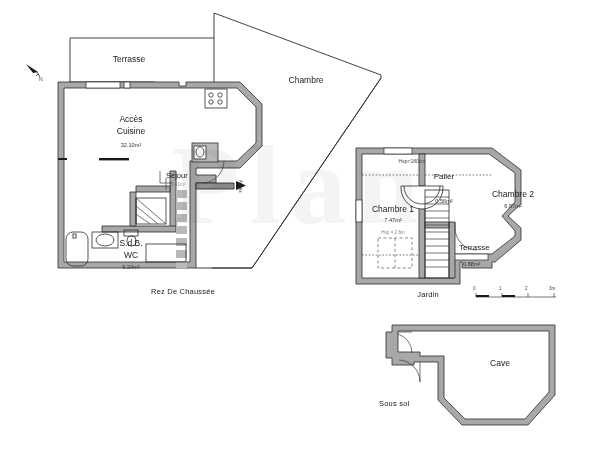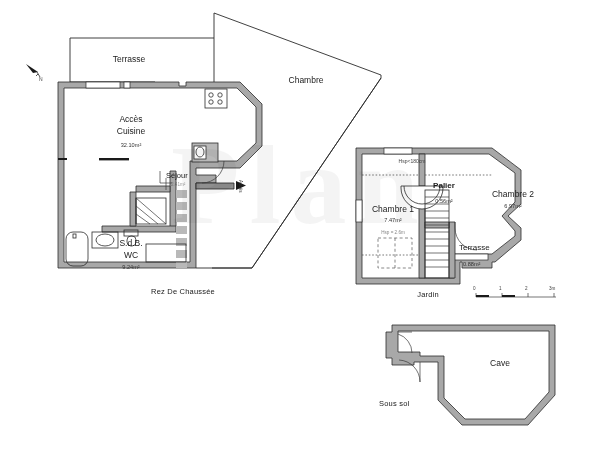--- a/index.html
+++ b/index.html
@@ -291,21 +291,21 @@
 
   <div class="lbl tiny ctr" style="left:412px;top:159px;font-size:5px;">Hsp&lt;180cm</div>
 
   <div class="lbl room-name ctr" style="left:393px;top:205px;">Chambre 1</div>
   <div class="lbl area ctr" style="left:393px;top:217px;">7.47m²</div>
   <div class="lbl tiny ctr" style="left:393px;top:230px;opacity:.65;">Hsp = 2.6m</div>
 
   <div class="lbl room-name ctr" style="left:513px;top:190px;">Chambre 2</div>
   <div class="lbl area ctr" style="left:513px;top:203px;">6.97m²</div>
 
-  <div class="lbl room-name ctr" style="left:444px;top:181px;font-size:8px;font-weight:bold;">Palier</div>
+  <div class="lbl room-name ctr" style="left:444px;top:172px;font-size:8px;">Palier</div>
   <div class="lbl area ctr" style="left:444px;top:198px;">0.56m²</div>
 
   <div class="lbl room-name" style="left:459px;top:243px;font-size:8px;">Terrasse</div>
   <div class="lbl area" style="left:463px;top:261px;">0.88m²</div>
 
   <div class="lbl plan-title ctr" style="left:428px;top:291px;">Jardin</div>
 
   <div class="lbl tiny" style="left:473px;top:286px;">0</div>
   <div class="lbl tiny" style="left:499px;top:286px;">1</div>
   <div class="lbl tiny" style="left:525px;top:286px;">2</div>

